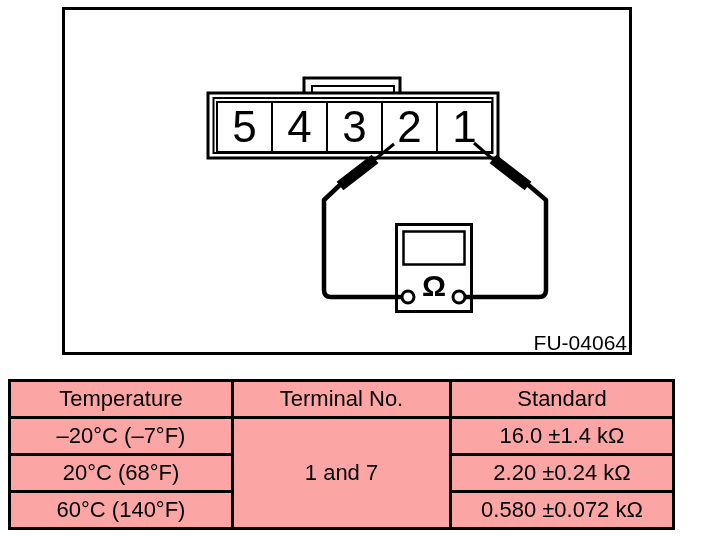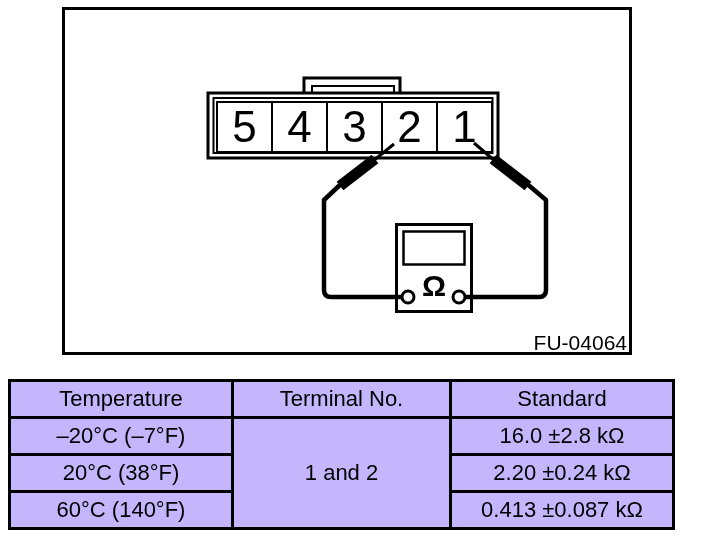--- a/index.html
+++ b/index.html
@@ -18,21 +18,21 @@
   .pin-num { font-size: 44px; }
   .fu-label { font-size: 21px; }
   .omega { font-size: 30px; font-weight: 700; }
 
   
   .spec-table {
     position: absolute; left: 8px; top: 379px;
     width: 664px;
     border-collapse: collapse;
     table-layout: fixed;
-    background: #c4b5fd;
+    background: #fca5a5;
   }
   .spec-table th, .spec-table td {
     border: 3px solid #000;
     font-size: 22px;
     font-weight: 400;
     text-align: center;
     vertical-align: middle;
     padding: 0;
     height: 34px;
     white-space: nowrap;
@@ -105,27 +105,27 @@
     <thead>
       <tr>
         <th>Temperature</th>
         <th>Terminal No.</th>
         <th>Standard</th>
       </tr>
     </thead>
     <tbody>
       <tr>
         <td>–20°C (–7°F)</td>
-        <td rowspan="3">1 and 2</td>
-        <td>16.0 ±2.8 kΩ</td>
+        <td rowspan="3">1 and 7</td>
+        <td>16.0 ±1.4 kΩ</td>
       </tr>
       <tr>
-        <td>20°C (38°F)</td>
+        <td>20°C (68°F)</td>
         <td>2.20 ±0.24 kΩ</td>
       </tr>
       <tr>
         <td>60°C (140°F)</td>
-        <td>0.413 ±0.087 kΩ</td>
+        <td>0.580 ±0.072 kΩ</td>
       </tr>
     </tbody>
   </table>
 
 </div>
 
 </body></html>

